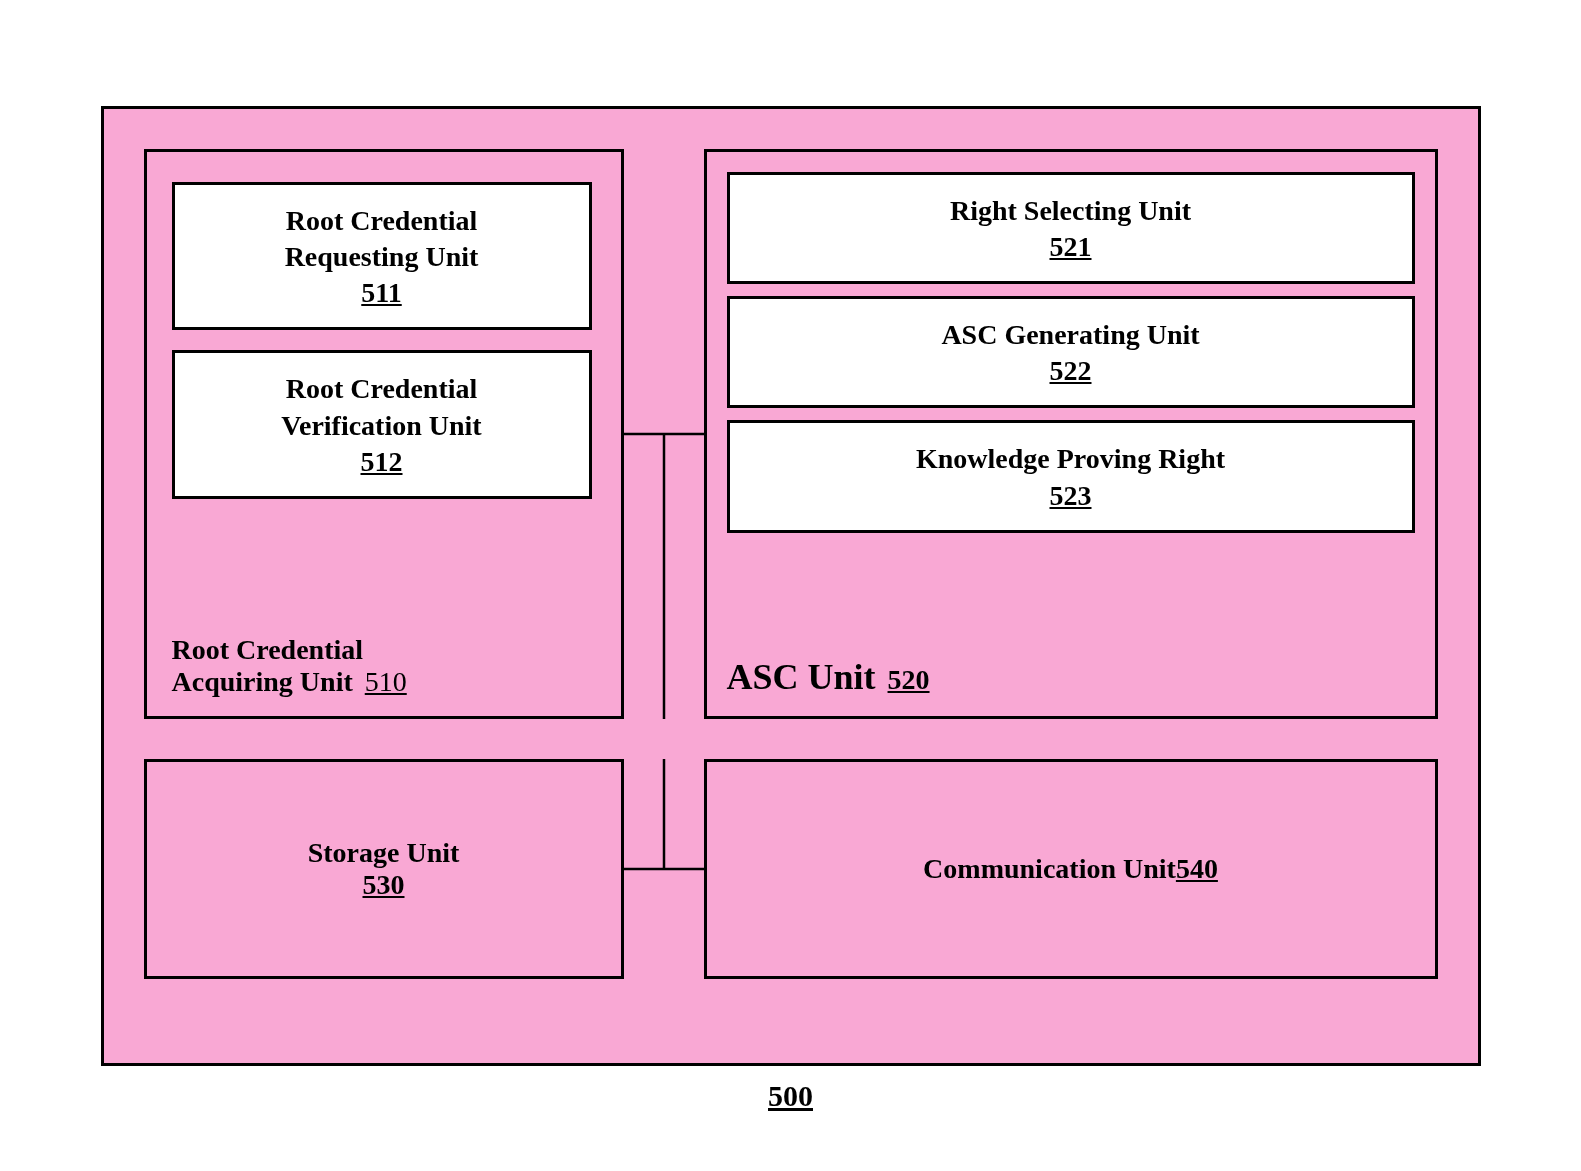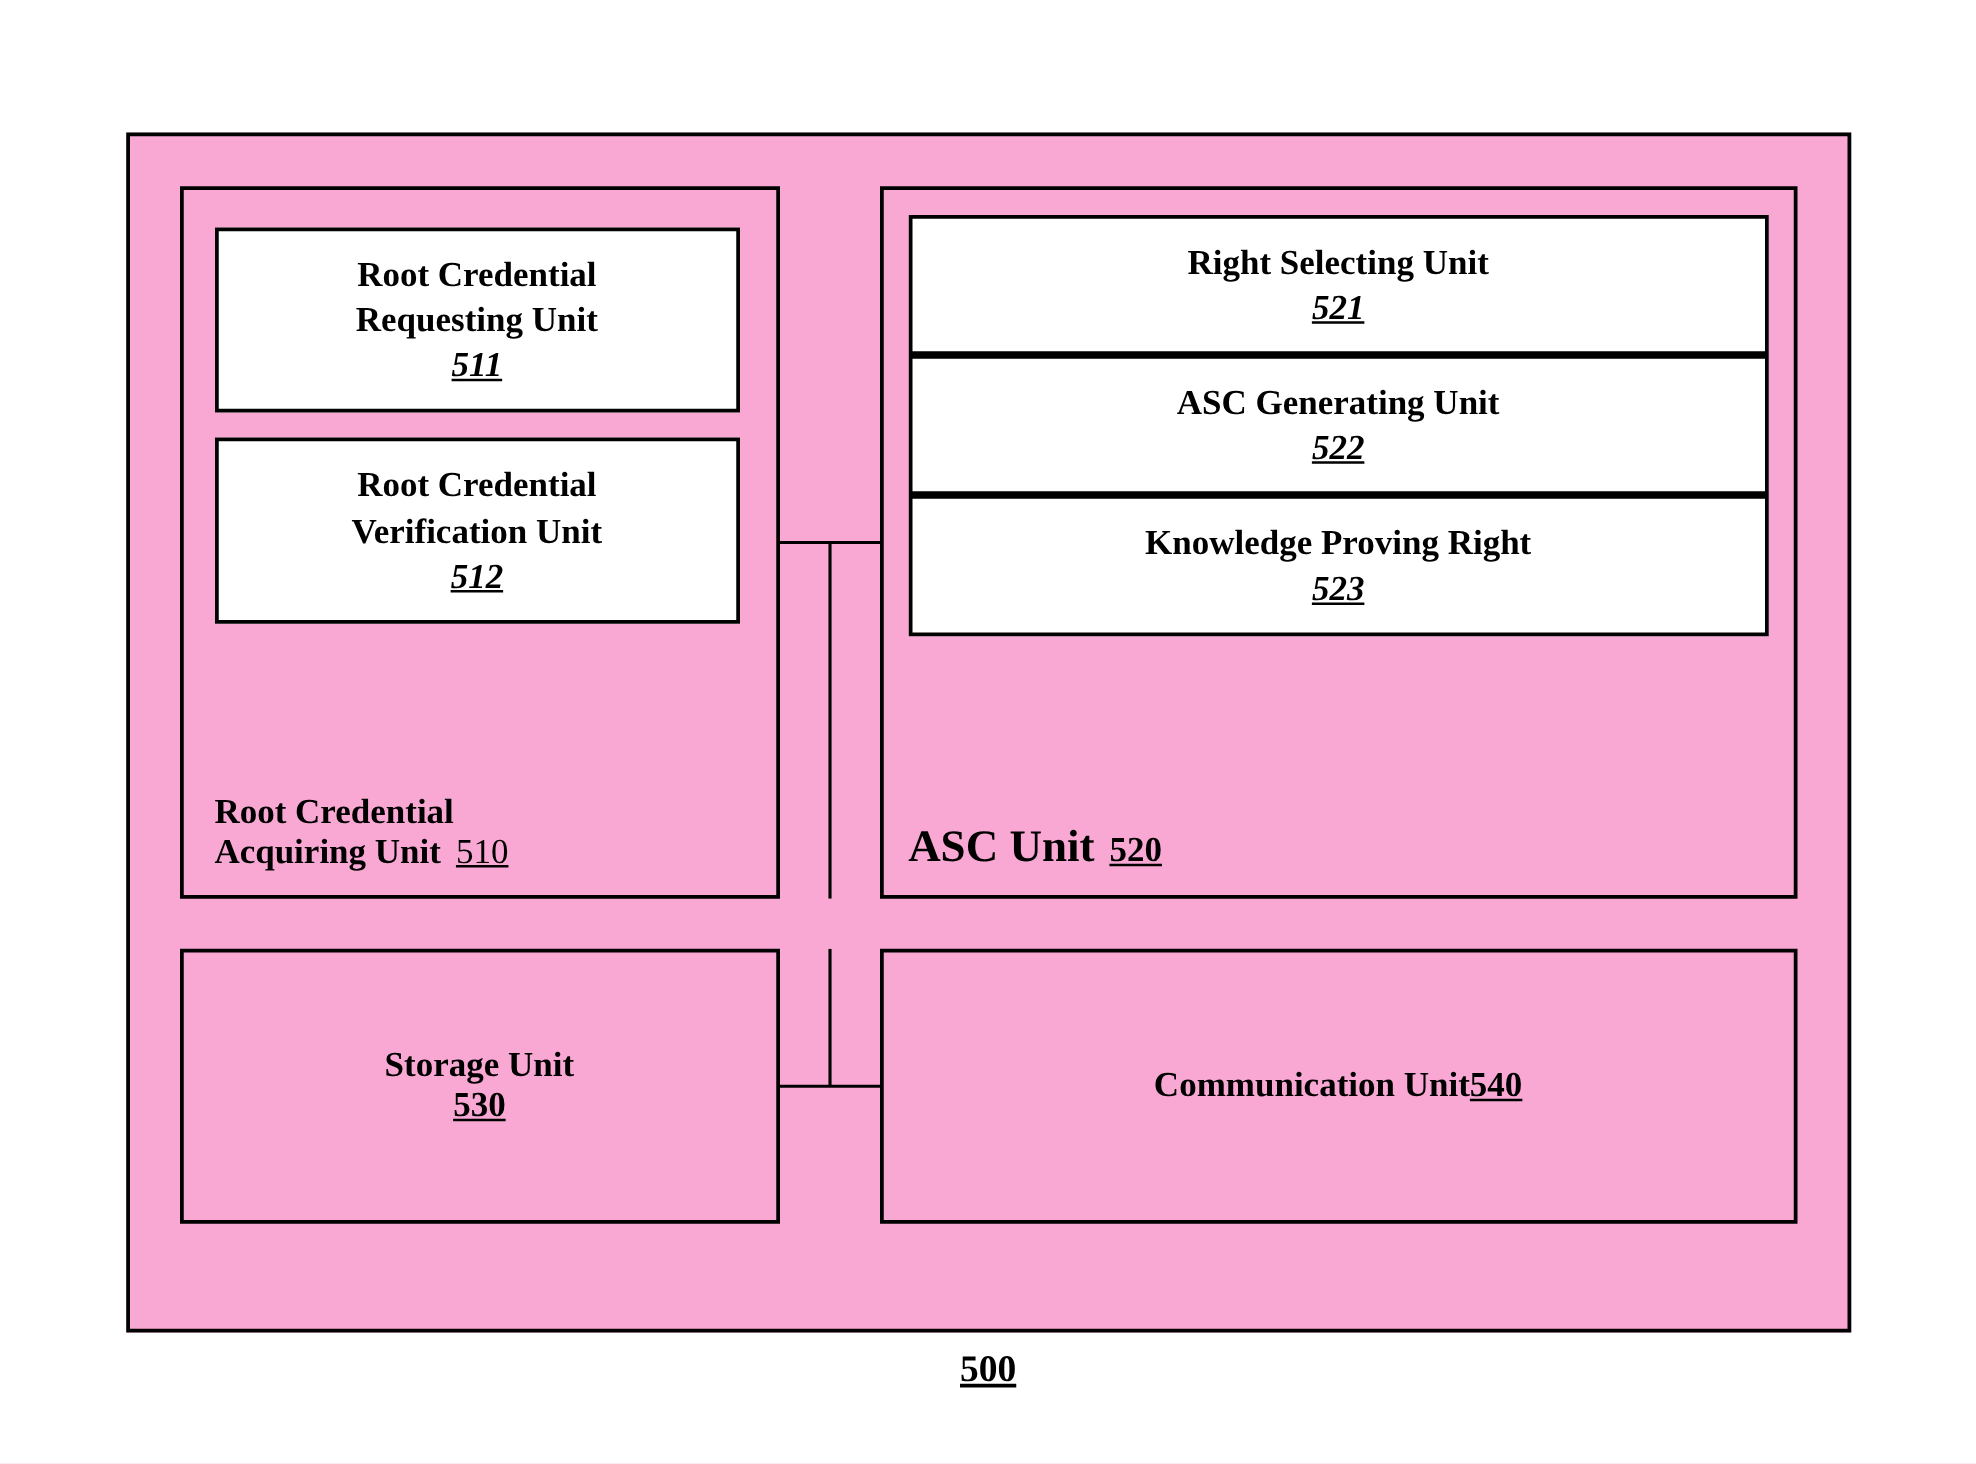--- a/index.html
+++ b/index.html
@@ -61,21 +61,20 @@
       font-weight: bold;
       line-height: 1.3;
     }
 
     .unit-box .unit-number {
       font-size: 28px;
       font-weight: bold;
       text-decoration: underline;
       display: inline-block;
       margin-top: 2px;
-      font-style: italic;
     }
 
     
     .acquiring-label {
       position: absolute;
       bottom: 18px;
       left: 25px;
     }
 
     .acquiring-label .unit-name {
@@ -115,20 +114,21 @@
 
     
     .asc-unit-box {
       border: 3px solid #000;
       flex: 1;
       height: 580px;
       position: relative;
       padding: 20px 20px 25px 20px;
       display: flex;
       flex-direction: column;
+      gap: 12px;
     }
 
     .asc-unit-box .unit-box {
       border: 3px solid #000;
     }
 
     
     .asc-label {
       position: absolute;
       bottom: 18px;

